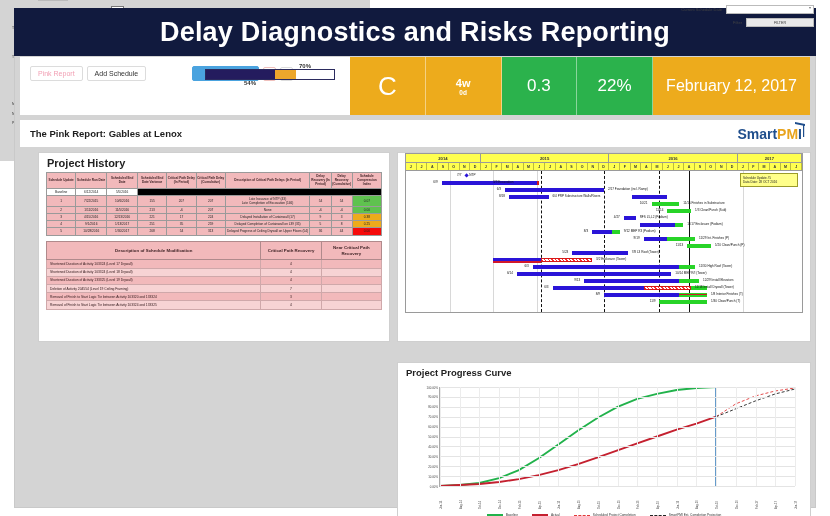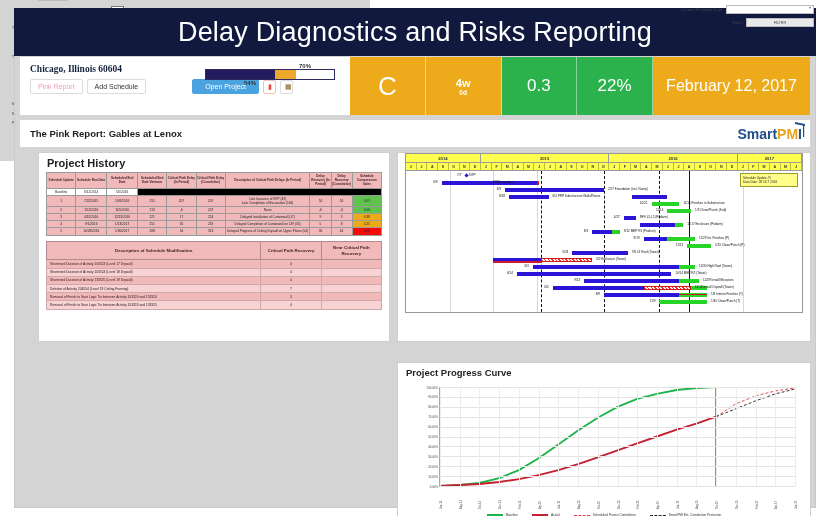--- a/index.html
+++ b/index.html
@@ -12,21 +12,21 @@
   }
   .page { position:relative; width:830px; height:516px; background:#fff; }
 
   
   .frame { position:absolute; left:14px; top:8px; width:802px; height:500px;
            background:#d4d4d4; border:1px solid #c9c9c9; }
 
   
   .banner { position:absolute; left:14px; top:8px; width:802px; height:48px;
             background:#111a3e; display:flex; align-items:center; justify-content:center; }
-  .banner-title { color:#fff; font-size:27px; font-weight:400; letter-spacing:.2px;
+  .banner-title { color:#fff; font-size:27px; font-weight:700; letter-spacing:.2px;
                   font-family:"Liberation Sans", sans-serif; }
 
   
   .hdr { position:absolute; left:20px; top:57px; width:790px; height:58px; display:flex; }
   .hdr-left { width:330px; background:#fff; padding:4px 8px 0 10px; position:relative; }
   .proj-name { font-size:15px; font-weight:bold; color:#16233f; line-height:16px; }
   .proj-addr { font-size:9.5px; font-weight:bold; color:#16233f;
                font-family:"Liberation Serif", serif; margin-top:3px; }
   .btn-row { display:flex; align-items:center; gap:4px; margin-top:5px; }
   .btn { font-size:7px; border:1px solid #dcdcdc; background:#fff; border-radius:2px;
@@ -176,21 +176,20 @@
 
 <div class="page">
   <div class="frame"></div>
 
   <div class="banner">
     <div class="banner-title">Delay Diagnostics and Risks Reporting</div>
   </div>
 
   <div class="hdr">
     <div class="hdr-left">
-      <div class="proj-addr">Chicago, Illinois 60604</div>
       <div class="btn-row">
         <div class="btn pink">Pink Report</div>
         <div class="btn dark">Add Schedule</div>
         <div style="width:38px"></div>
         <div class="btn blue">Open Project</div>
         <div class="btn sq">▮</div>
         <div class="btn sq2">▦</div>
       </div>
       <div class="gauge-wrap">
         <div class="g-top">70%</div>

